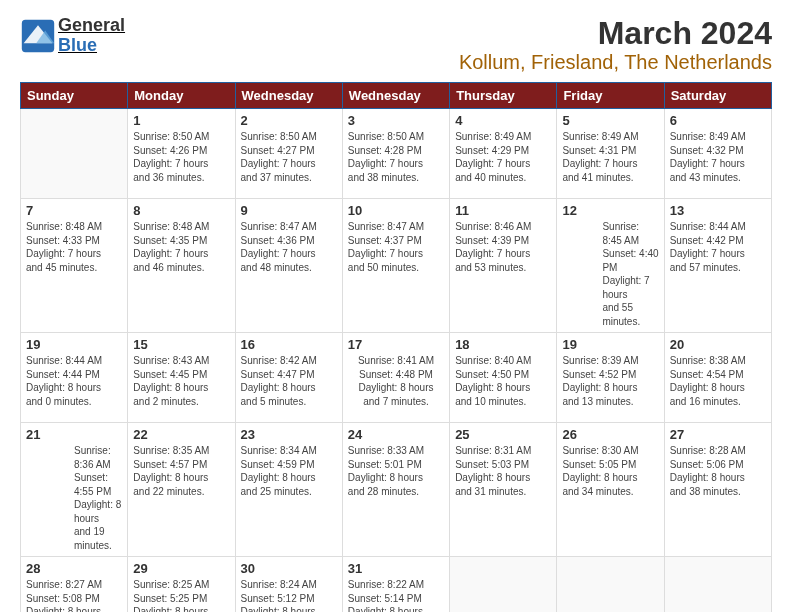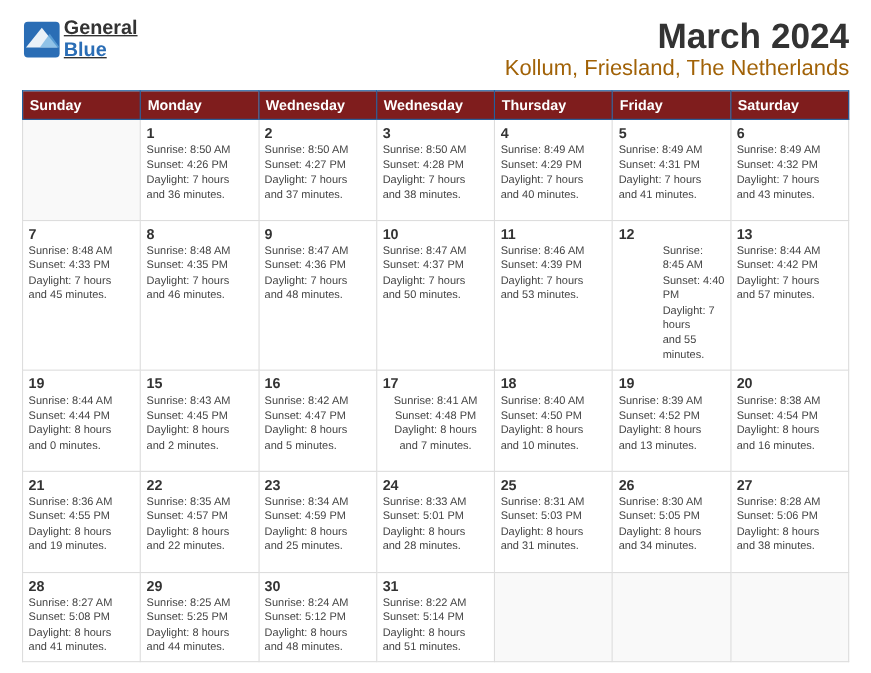--- a/index.html
+++ b/index.html
@@ -283,21 +283,21 @@
             <span class="day-number">20</span>
             <div class="cell-info" style="white-space: pre-line;">Sunrise: 8:38 AM
 Sunset: 4:54 PM
 Daylight: 8 hours
 and 16 minutes.</div>
           </td>
         </tr>
         <tr>
           <td>
             <span class="day-number">21</span>
-            <div class="cell-info" style="white-space: pre-line;">Sunrise: 8:36 AM
+            <div class="cell-info" style="white-space: pre-line; margin-left: 48px;">Sunrise: 8:36 AM
 Sunset: 4:55 PM
 Daylight: 8 hours
 and 19 minutes.</div>
           </td>
           <td>
             <span class="day-number">22</span>
             <div class="cell-info" style="white-space: pre-line;">Sunrise: 8:35 AM
 Sunset: 4:57 PM
 Daylight: 8 hours
 and 22 minutes.</div>

